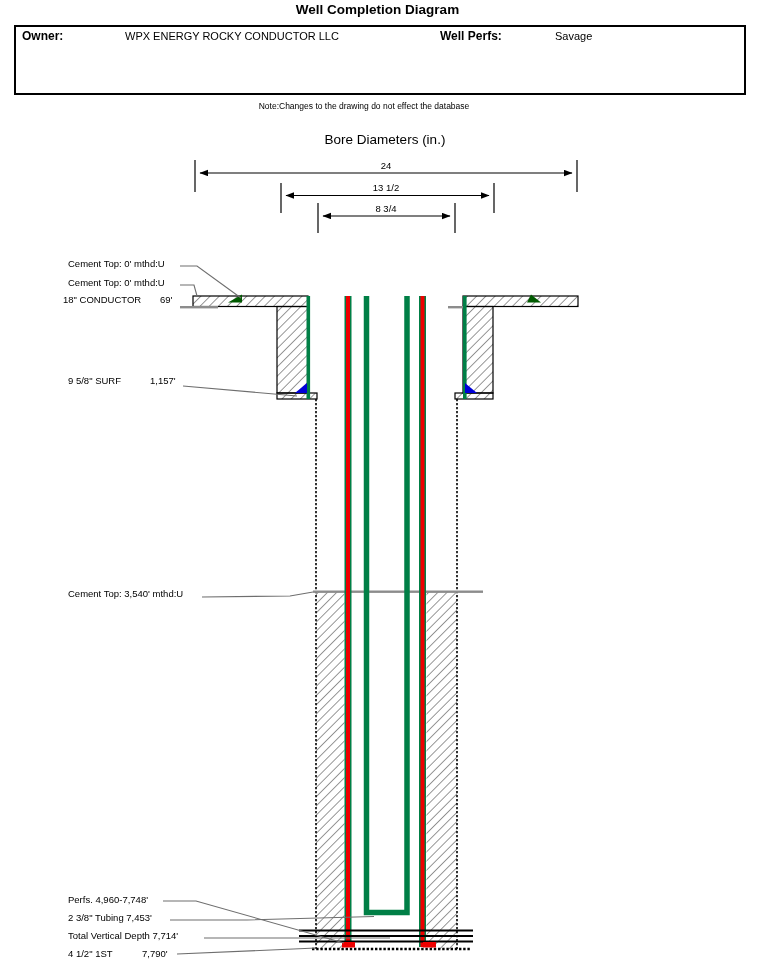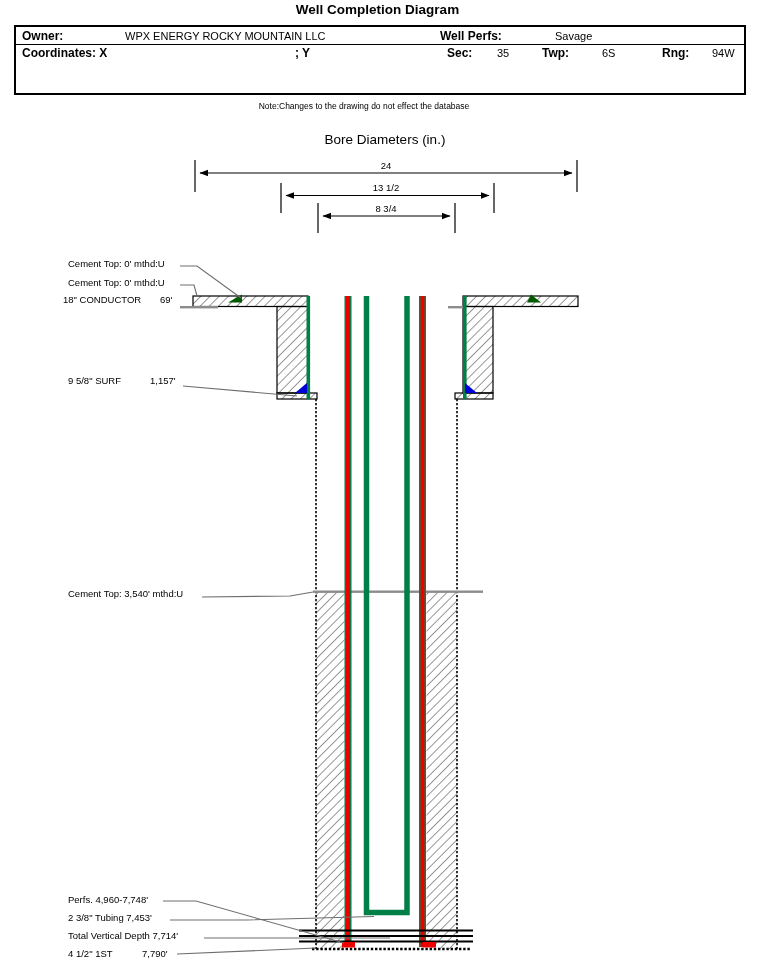--- a/index.html
+++ b/index.html
@@ -18,33 +18,23 @@
   text.boretitle{font-size:13.5px;}
 </style>
 </head>
 <body>
 
 <div class="page-title">Well Completion Diagram</div>
 
 <div class="hdr-table">
   <div class="hdr-row r2">
     <span class="cell lbl" style="left:6px">Owner:</span>
-    <span class="cell" style="left:109px">WPX ENERGY ROCKY MOUNTAIN LLC</span>
+    <span class="cell" style="left:109px">WPX ENERGY ROCKY CONDUCTOR LLC</span>
     <span class="cell lbl" style="left:424px">Well Perfs:</span>
     <span class="cell" style="left:539px">Savage</span>
-  </div>
-  <div class="hdr-row r4">
-    <span class="cell lbl" style="left:6px">Coordinates: X</span>
-    <span class="cell lbl" style="left:279px">; Y</span>
-    <span class="cell lbl" style="left:431px">Sec:</span>
-    <span class="cell" style="left:481px">35</span>
-    <span class="cell lbl" style="left:526px">Twp:</span>
-    <span class="cell" style="left:586px">6S</span>
-    <span class="cell lbl" style="left:646px">Rng:</span>
-    <span class="cell" style="left:696px">94W</span>
   </div>
 </div>
 
 <div class="note-line">Note:Changes to the drawing do not effect the database</div>
 
 <svg width="759" height="962" viewBox="0 0 759 962">
   <defs>
     <pattern id="hatch" patternUnits="userSpaceOnUse" width="6.5" height="6.5" patternTransform="rotate(45)">
       <line x1="0" y1="0" x2="0" y2="6.5" stroke="#1a1a1a" stroke-width="0.9"></line>
     </pattern>

